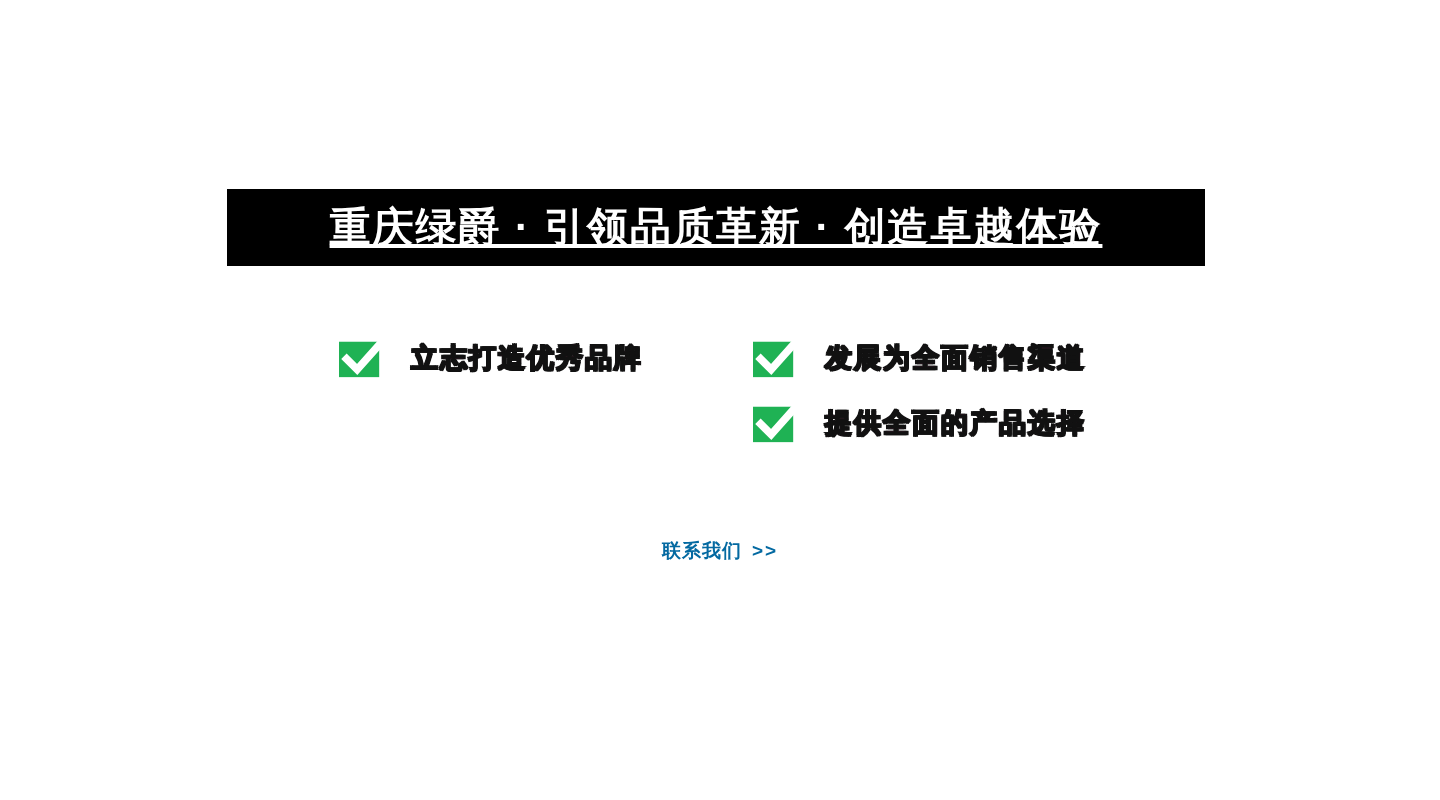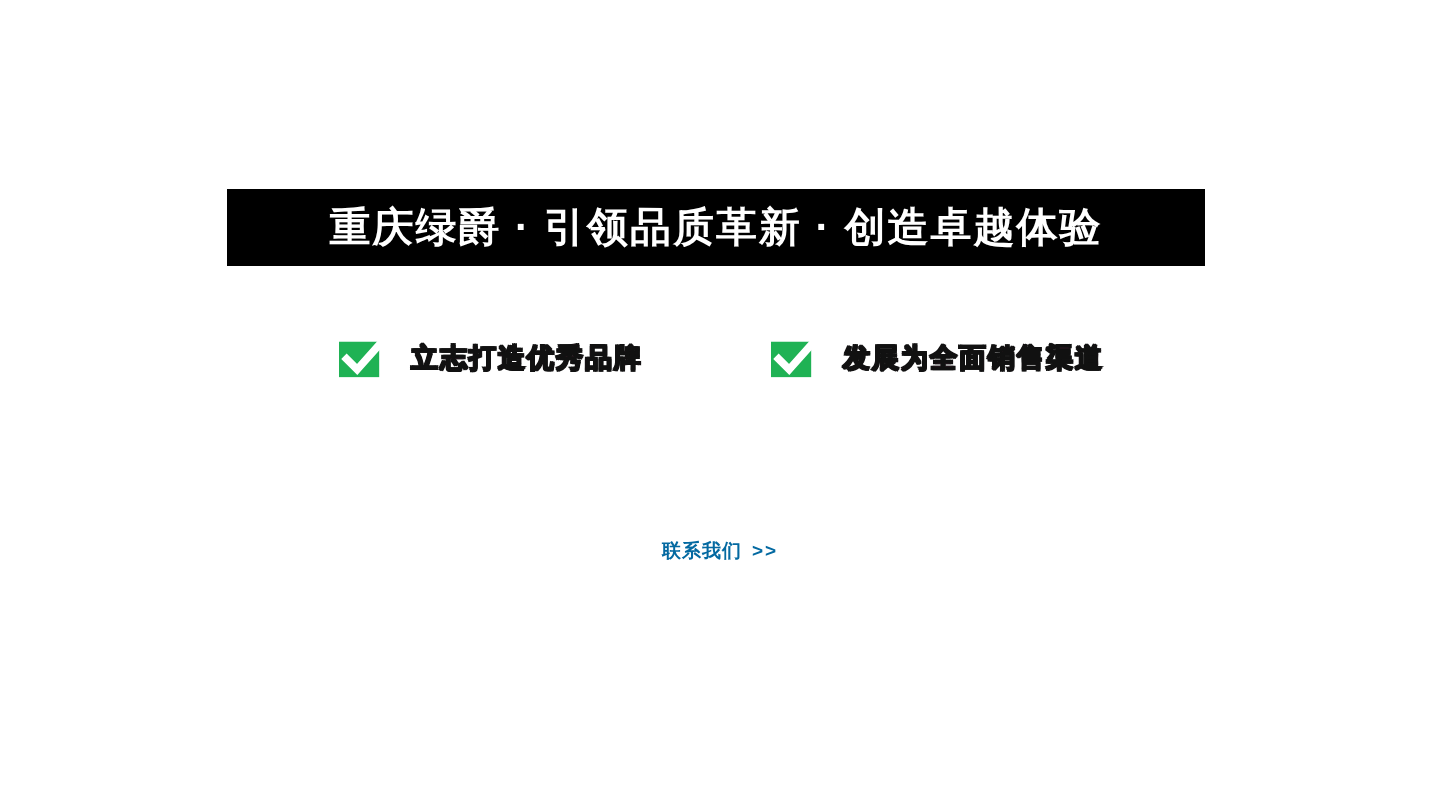--- a/index.html
+++ b/index.html
@@ -25,31 +25,32 @@
     height: 77px;
     background: #000000;
     color: #ffffff;
     display: flex;
     align-items: center;
     justify-content: center;
     font-size: 41px;
     font-weight: 900;
     letter-spacing: 2px;
     white-space: nowrap;
+    text-decoration: underline;
   }
 
   
   .feature {
     position: absolute;
     display: flex;
     align-items: center;
     height: 40px;
   }
   .feature.f1 { left: 339px; top: 338px; }
-  .feature.f2 { left: 753px; top: 338px; margin-left: 18px; }
+  .feature.f2 { left: 753px; top: 338px; }
   .feature.f3 { left: 339px; top: 403px; }
   .feature.f4 { left: 753px; top: 403px; }
 
   .check-icon {
     width: 44px;
     height: 40px;
     flex: 0 0 44px;
     margin-right: 28px;
     display: block;
   }
@@ -107,18 +108,25 @@
 
   <div class="feature f2">
     <svg class="check-icon" viewBox="0 0 46 40" xmlns="http://www.w3.org/2000/svg">
       <rect x="0" y="3" width="42" height="37" fill="#1fb254"></rect>
       <path d="M8 21 L19 32 L44 4" fill="none" stroke="#ffffff" stroke-width="8" stroke-linecap="square"></path>
     </svg>
     <span class="feature-label">发展为全面销售渠道</span>
   </div>
 
 
+  <div class="feature f4">
+    <svg class="check-icon" viewBox="0 0 46 40" xmlns="http://www.w3.org/2000/svg">
+      <rect x="0" y="3" width="42" height="37" fill="#1fb254"></rect>
+      <path d="M8 21 L19 32 L44 4" fill="none" stroke="#ffffff" stroke-width="8" stroke-linecap="square"></path>
+    </svg>
+    <span class="feature-label">提供全面的产品选择</span>
+  </div>
 
   <div class="contact-link">
     <span>联系我们</span><span class="arrows">&gt;&gt;</span>
   </div>
 
 </div>
 
 </body></html>

